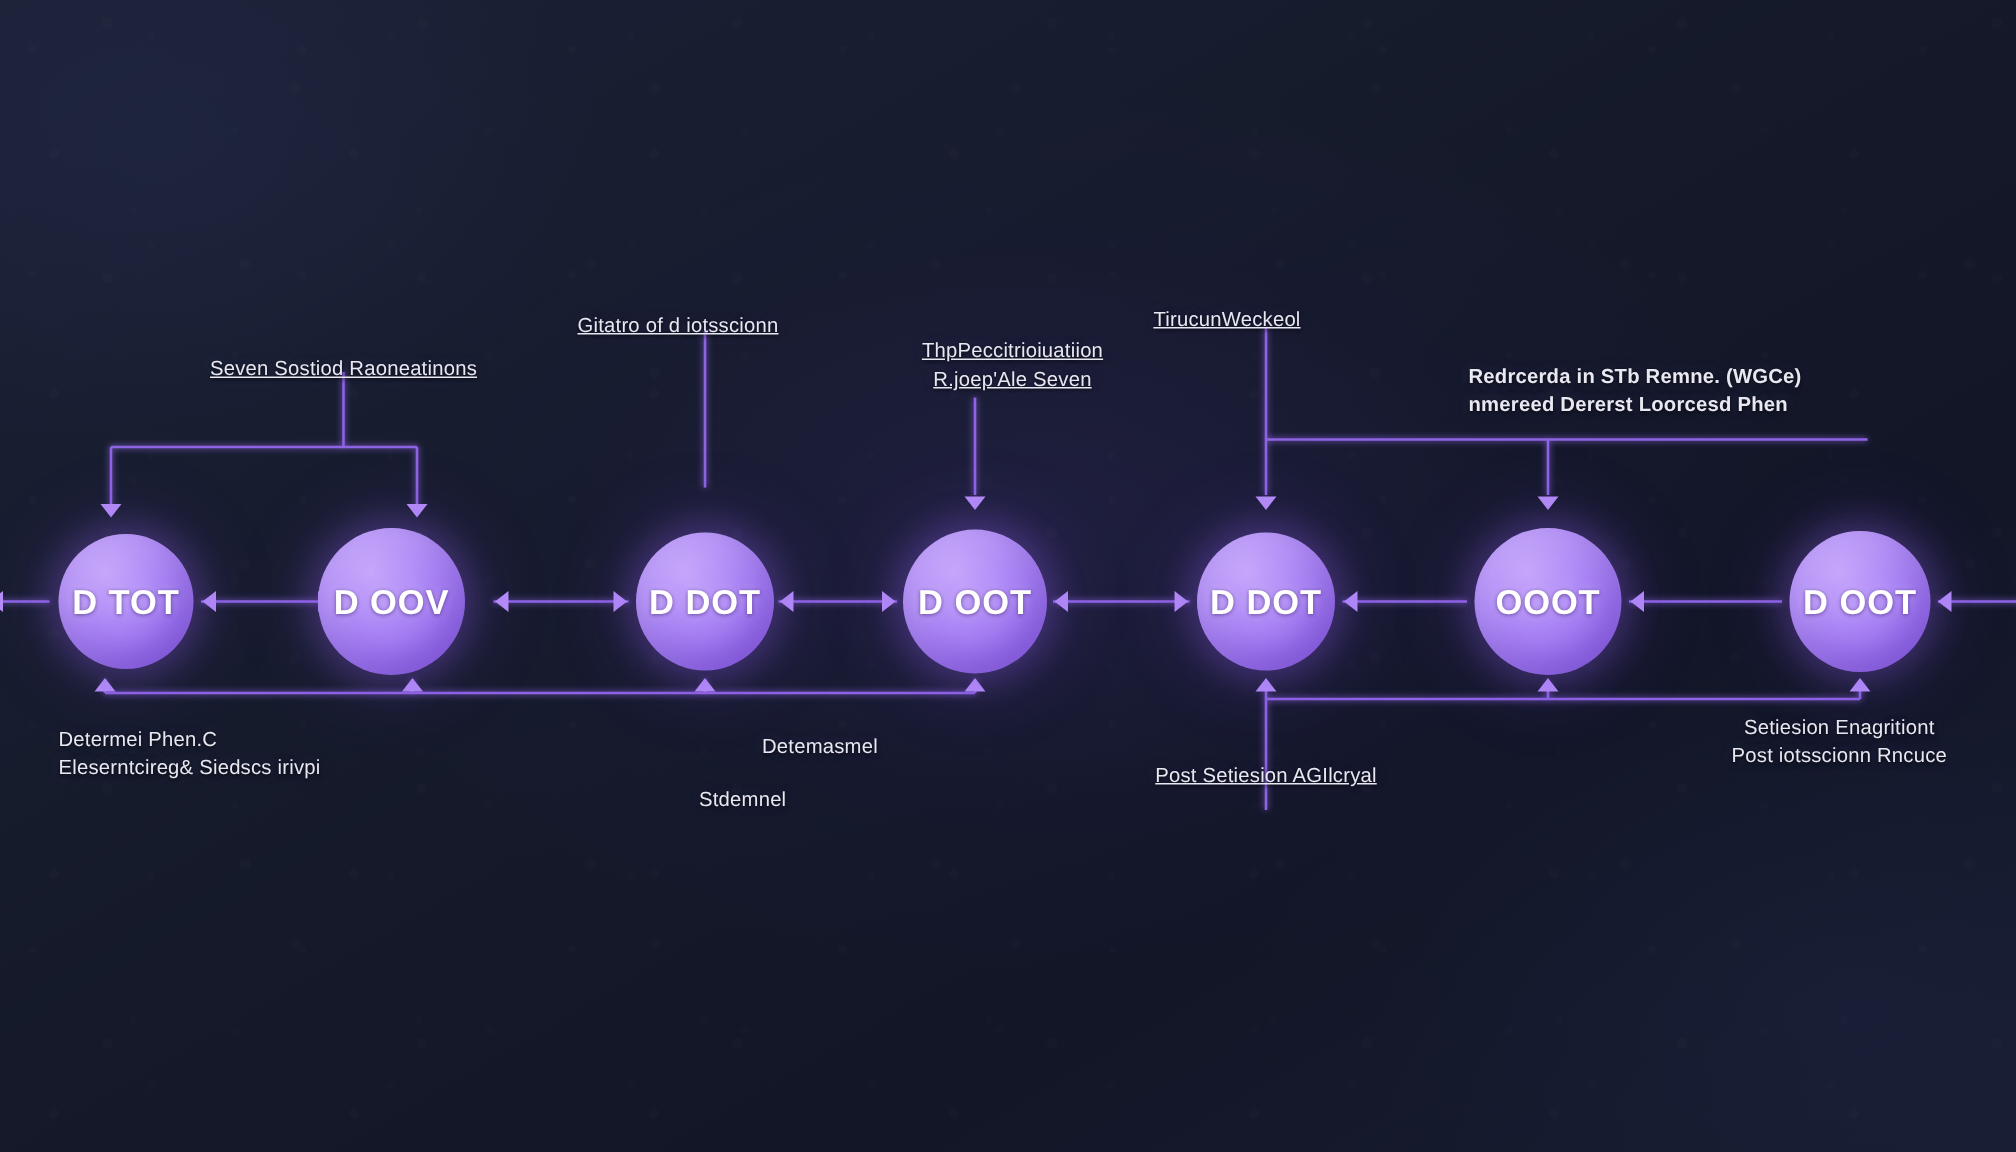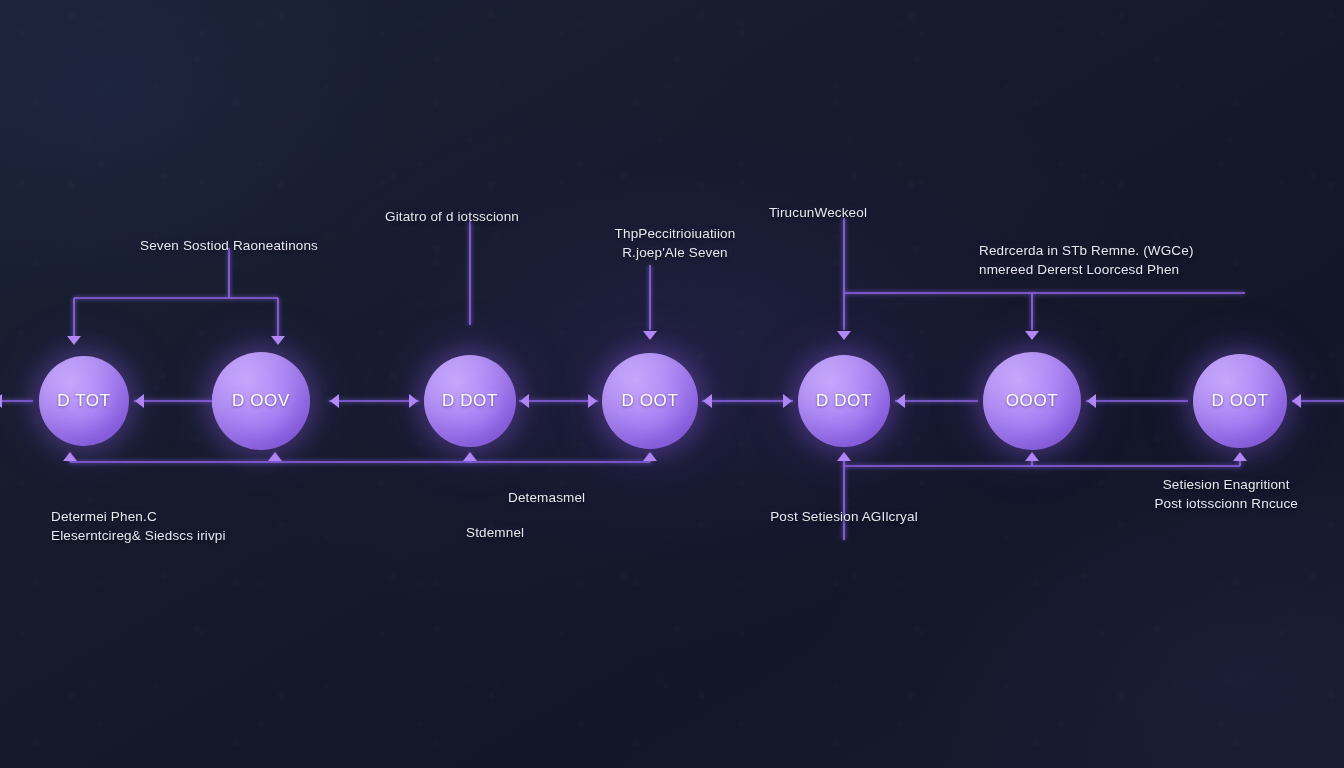--- a/index.html
+++ b/index.html
@@ -55,40 +55,40 @@
     background:
       radial-gradient(circle at 36% 30%, #c6a6fb 0%, #b18df7 34%, #9f77f2 62%, #8b5fe8 88%, #7d52dd 100%);
     box-shadow:
       0 0 22px 6px rgba(150,100,245,0.28),
       0 0 48px 14px rgba(130,80,230,0.14),
       inset -6px -10px 22px rgba(88,48,170,0.35),
       inset 6px 8px 20px rgba(226,208,255,0.30);
   }
   .node-label {
     color: #ffffff;
-    font-size: 17px;
-    font-weight: 400;
+    font-size: 23px;
+    font-weight: 700;
     letter-spacing: 0.6px;
     text-shadow: 0 1px 3px rgba(40,10,90,0.55), 0 0 7px rgba(255,255,255,0.25);
     user-select: none;
     white-space: nowrap;
     text-align: right;
   }
 
   .ann {
     position: absolute;
     color: #e7e8f2;
     font-size: 13.5px;
     line-height: 19px;
     letter-spacing: 0.15px;
     white-space: nowrap;
     text-shadow: 0 1px 3px rgba(0,0,0,0.85), 0 0 9px rgba(160,140,230,0.22);
     user-select: none;
   }
-  .ann.c { transform: translateX(-50%); text-align: center; }
+  .ann.c { transform: translateX(-50%); text-align: center; text-decoration: underline; }
   .ann.l { text-align: left; }
   .ann.r { transform: translateX(-100%); text-align: center; }
   .ann-line { display: block; }
 </style>
 </head>
 <body>
 
 <div id="canvas">
 
   <div id="noise"></div>
@@ -183,25 +183,25 @@
       <div class="ann c" style="left: 452px; top: 207px;">
         <span class="ann-line">Gitatro of d iotsscionn</span>
       </div>
       <div class="ann c" style="left: 675px; top: 224px;">
         <span class="ann-line">ThpPeccitrioiuatiion</span>
         <span class="ann-line">R.joep'Ale Seven</span>
       </div>
       <div class="ann c" style="left: 818px; top: 203px; text-align: right;">
         <span class="ann-line">TirucunWeckeol</span>
       </div>
-      <div class="ann l" style="left: 979px; top: 241px;">
+      <div class="ann l" style="left: 979px; top: 241px; font-weight: bold;">
         <span class="ann-line">Redrcerda in STb Remne. (WGCe)</span>
         <span class="ann-line">nmereed Dererst Loorcesd Phen</span>
       </div>
-      <div class="ann l" style="left: 51px; top: 483px; margin-top: 24px;">
+      <div class="ann l" style="left: 39px; top: 483px;">
         <span class="ann-line">Determei Phen.C</span>
         <span class="ann-line">Eleserntcireg&amp; Siedscs irivpi</span>
       </div>
       <div class="ann l" style="left: 466px; top: 523px;">
         <span class="ann-line">Stdemnel</span>
       </div>
       <div class="ann l" style="left: 508px; top: 488px;">
         <span class="ann-line">Detemasmel</span>
       </div>
       <div class="ann c" style="left: 844px; top: 507px;">

